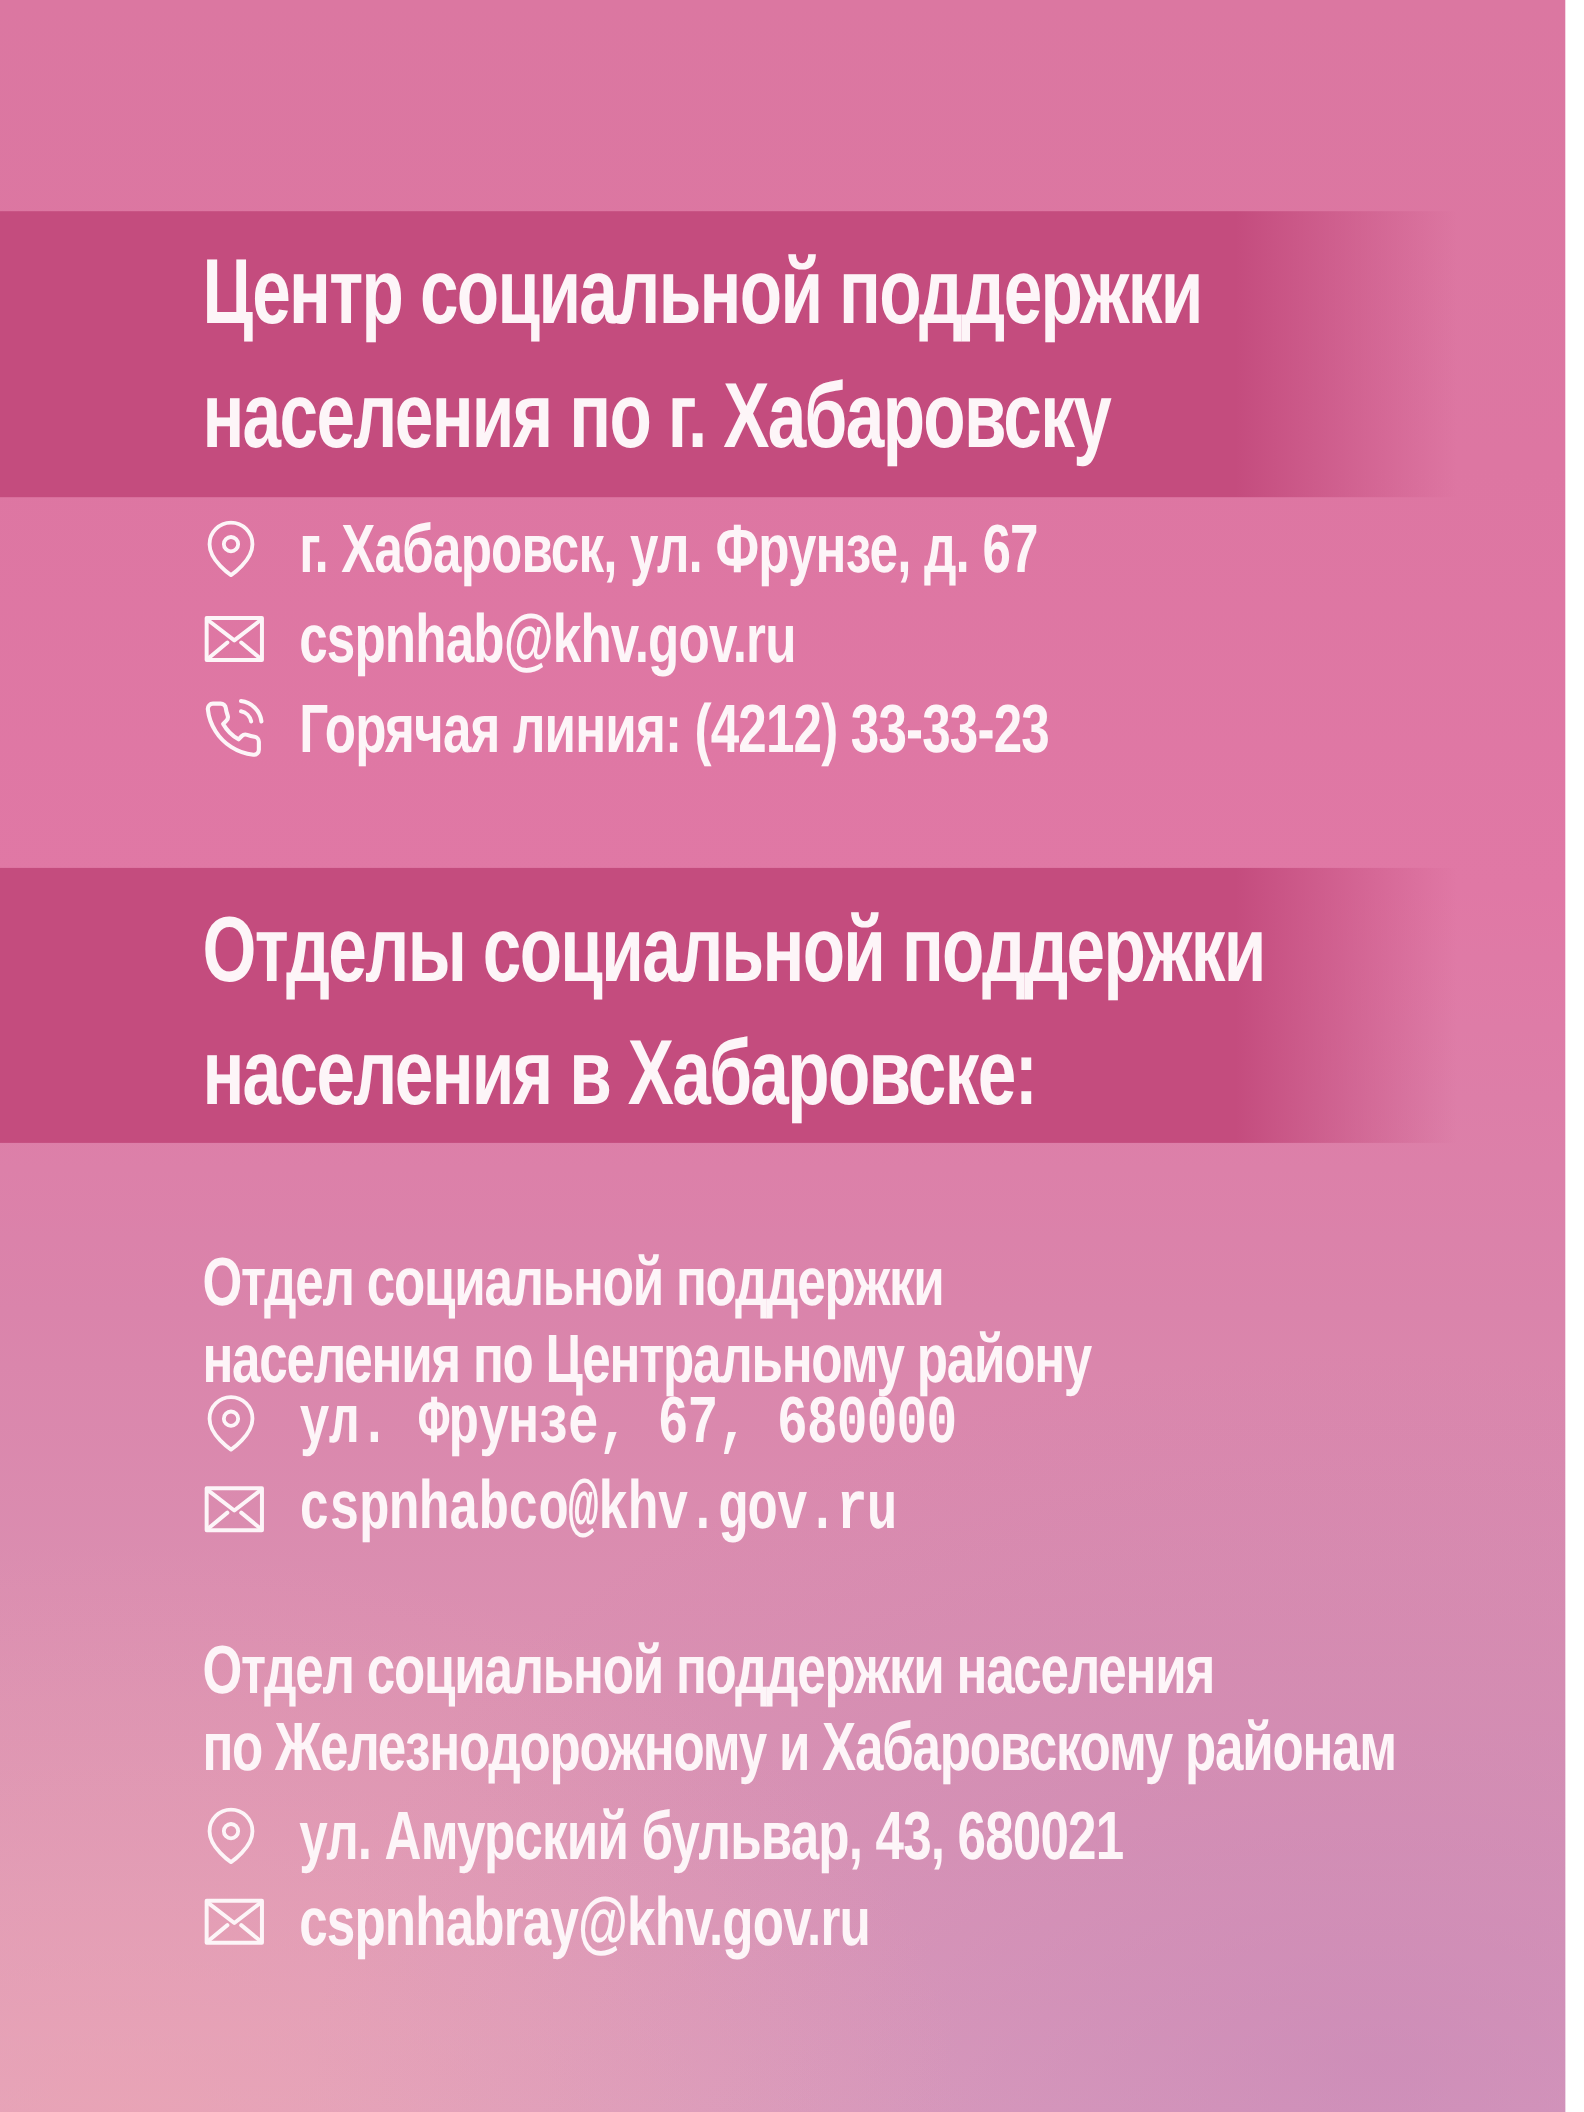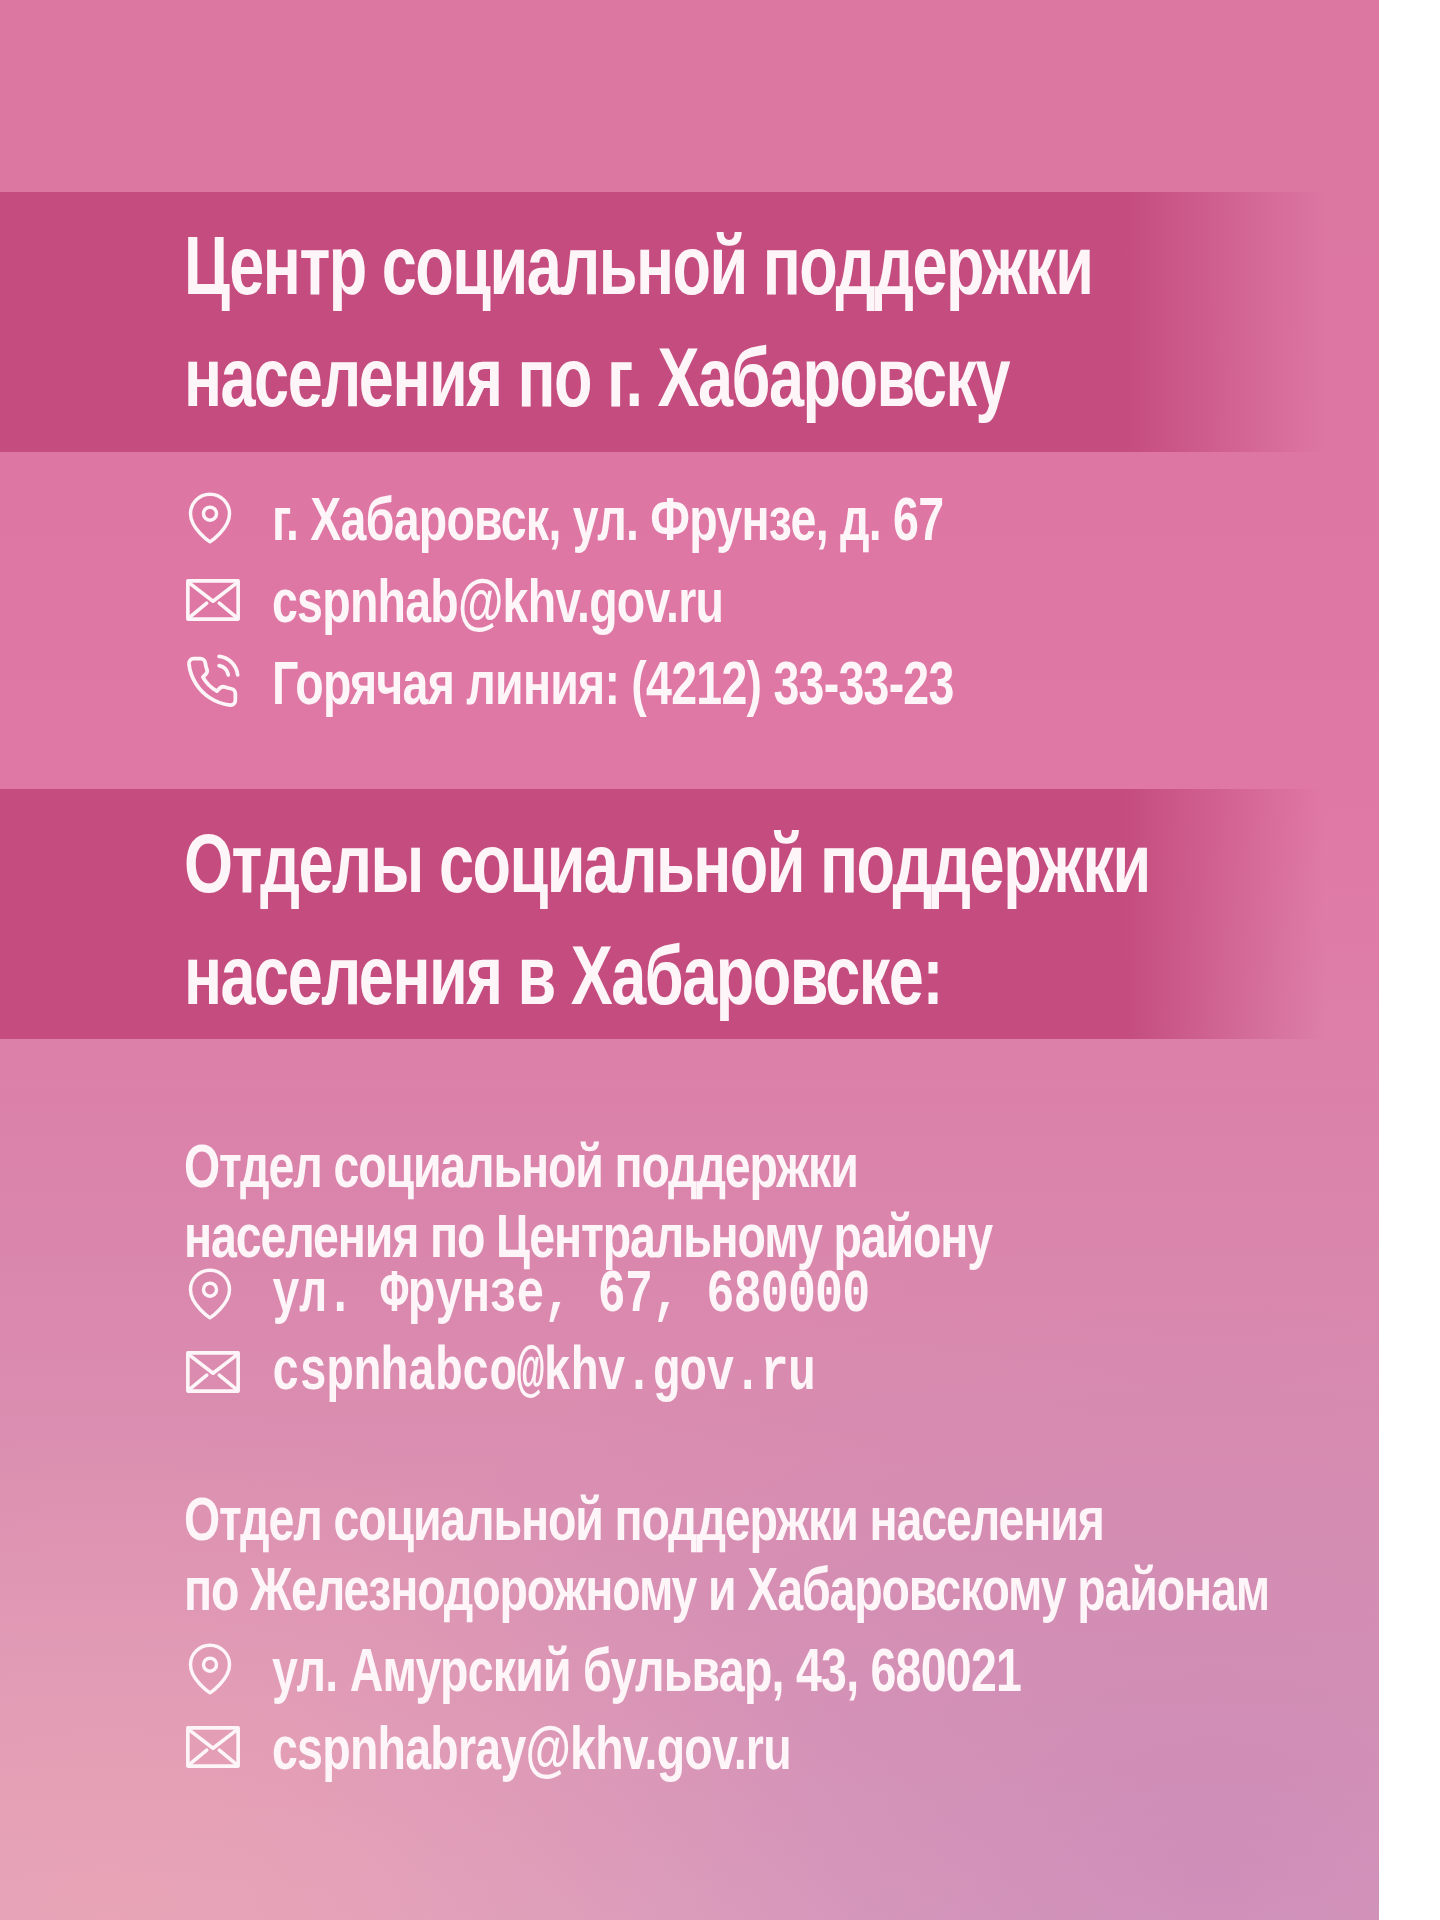--- a/index.html
+++ b/index.html
@@ -9,20 +9,21 @@
     overflow:hidden;
   }
   .poster{
     position:relative;
     width:1379px;height:1920px;
     background:
       radial-gradient(90% 45% at 8% 100%, rgba(240,165,175,.55), rgba(240,165,175,0) 60%),
       radial-gradient(110% 55% at 88% 98%, rgba(186,120,178,.45), rgba(186,120,178,0) 62%),
       linear-gradient(180deg,#db77a1 0%,#dd76a2 22%,#e078a5 42%,#da84ab 62%,#db93b3 82%,#dfa2bf 100%);
     color:#fdf5f8;
+    padding-left:44px;
   }
   
   .cnd{
     display:inline-block;
     transform:scaleX(.75);
     transform-origin:0 50%;
     white-space:nowrap;
   }
   
   .band{
@@ -30,21 +31,21 @@
     background:linear-gradient(90deg,#c44c7e 0%,#c44c7e 78%,rgba(196,76,126,0) 92%);
   }
   .band-1{top:192px;height:260px;padding-top:17px;box-sizing:border-box;}
   .band-2{top:789px;height:250px;padding-top:18px;box-sizing:border-box;}
   .band .t-line{
     margin:0 0 0 184px;
     font-size:84px;line-height:112px;font-weight:bold;letter-spacing:-2px;
   }
   
   .contacts{position:absolute;left:184px;}
-  .contacts-1{top:477px;}
+  .contacts-1{top:458px;}
   .contacts-1 .row{height:82px;}
   .contacts-a{top:1255px;font-family:Liberation Mono, monospace;}
   .contacts-b{top:1630px;text-decoration:underline;}
   .contacts-a .row,.contacts-b .row{height:78px;}
   .row{display:flex;align-items:center;}
   .icon-slot{width:88px;flex:none;display:flex;align-items:center;}
   .row svg{display:block;stroke:#fdf5f8;fill:none;stroke-linecap:round;stroke-linejoin:round;}
   .ct{font-size:62px;font-weight:bold;letter-spacing:-1px;}
   
   .dept-h{position:absolute;left:184px;font-weight:bold;letter-spacing:-1.5px;margin-top:16px;}

